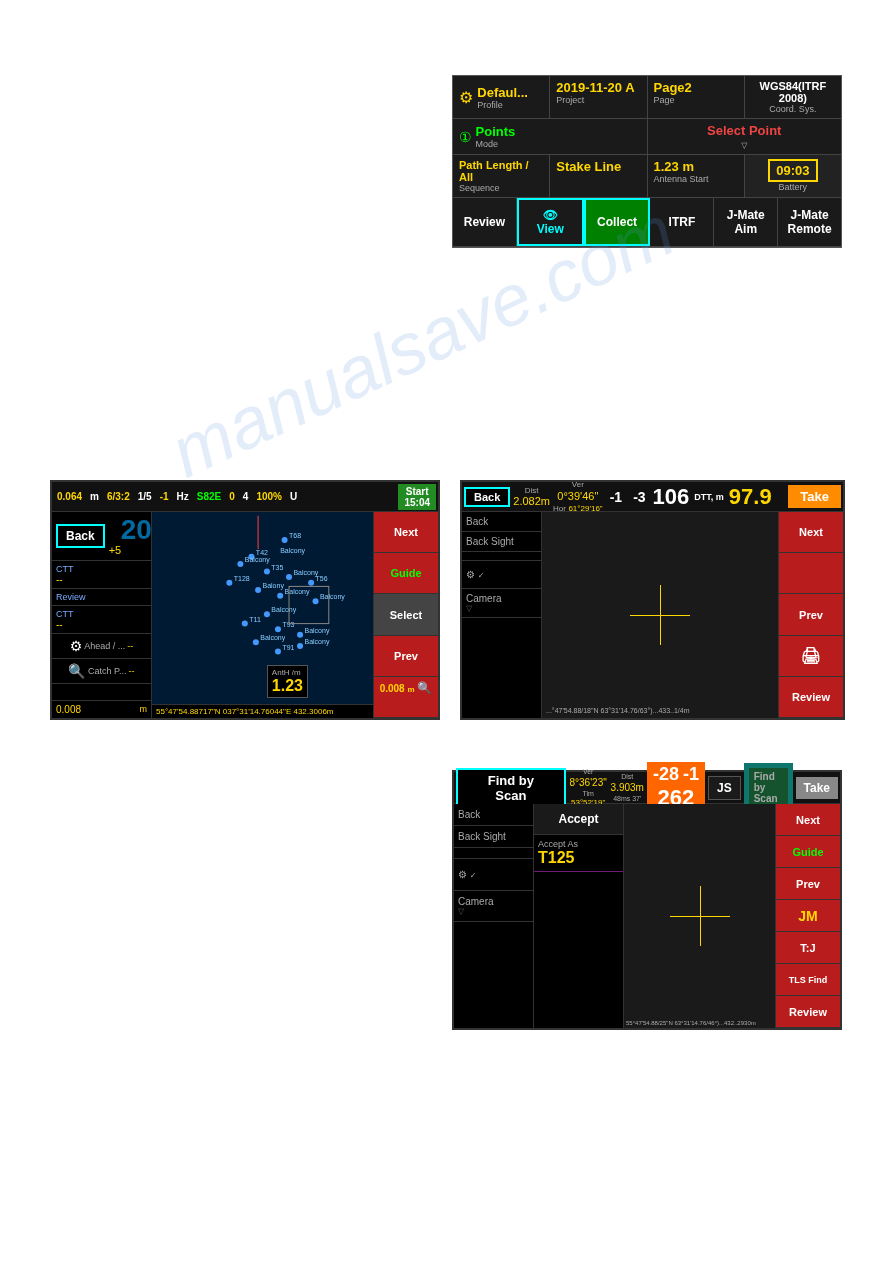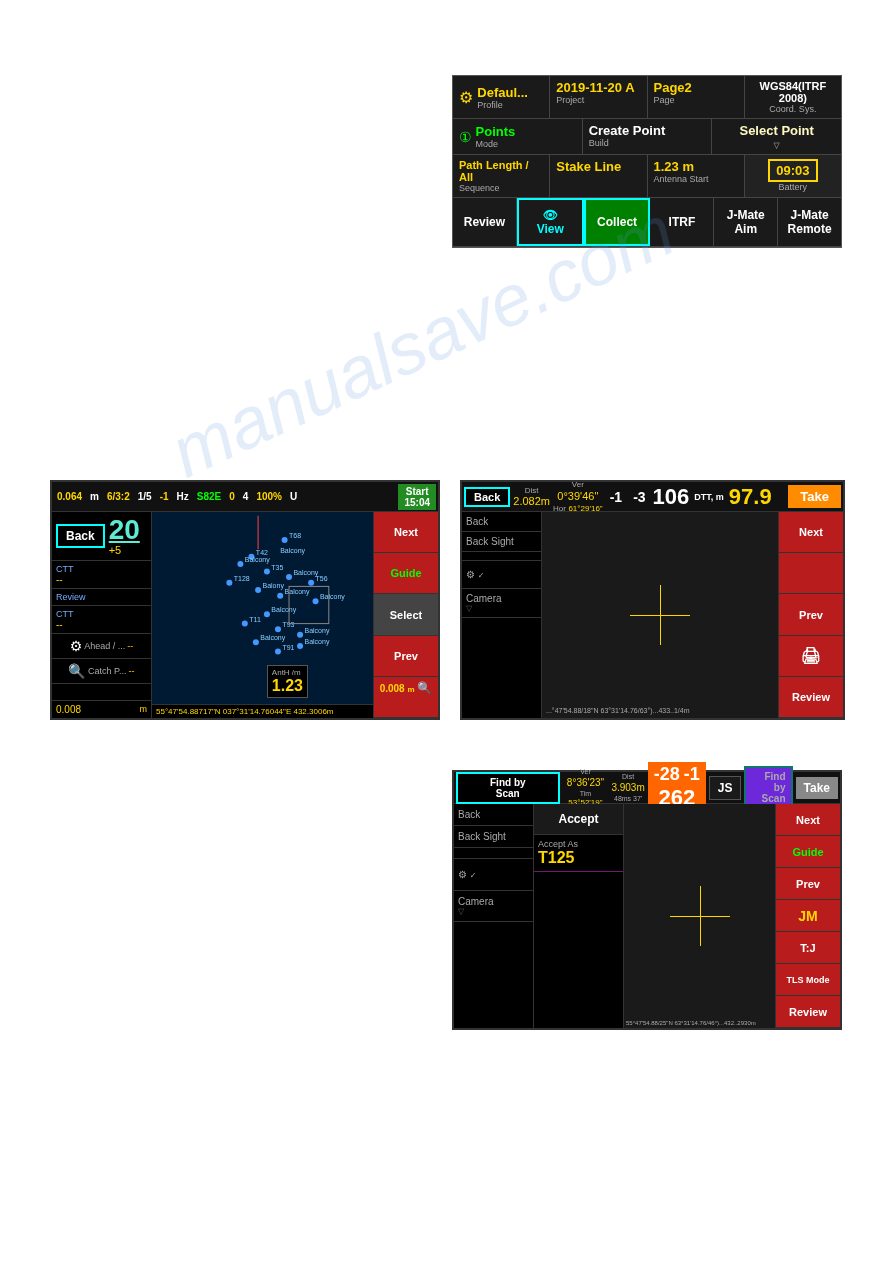--- a/index.html
+++ b/index.html
@@ -147,26 +147,25 @@
     .back-btn-lp {
       background: #000;
       color: #fff;
       border: 2px solid #00FFFF;
       font-size: 12px;
       font-weight: bold;
       padding: 3px 8px;
       cursor: pointer;
     }
     .big-num {
-      color: #5eead4;
+      color: #0369a1;
       font-size: 28px;
       font-weight: bold;
-      margin-left: 4px;
+      margin-left: 16px;
       line-height: 1;
-      text-decoration: underline;
     }
 
     .lp-side-item {
       border-bottom: 1px solid #333;
       padding: 3px 4px;
       font-size: 9px;
       color: #aaa;
     }
     .lp-side-item .label { color: #7af; font-size: 9px; }
     .lp-side-item .val { color: #FFD700; font-size: 10px; }
@@ -358,21 +357,21 @@
       background: #111;
       border-bottom: 1px solid #333;
       height: 32px;
       padding: 0 2px;
       gap: 3px;
     }
     .bp-back-btn {
       background: #000;
       color: #fff;
       border: 2px solid #00FFFF;
-      font-size: 10px;
+      font-size: 13px;
       font-weight: bold;
       padding: 3px 20px;
       cursor: pointer;
     }
     .bp-stat {
       font-size: 8px;
       color: #fff;
       text-align: center;
       line-height: 1.2;
     }
@@ -390,28 +389,28 @@
     .bp-js-btn {
       background: #1a1a1a;
       color: #fff;
       border: 1px solid #555;
       font-size: 12px;
       font-weight: bold;
       padding: 4px 8px;
       cursor: pointer;
     }
     .bp-scan-btn {
-      background: #6d28d9;
+      background: #14532d;
       color: #aaa;
-      border: 2px solid #0f766e;
+      border: 5px solid #0f766e;
       font-size: 10px;
       font-weight: bold;
       padding: 3px 5px;
       cursor: pointer;
-      text-align: right;
+      text-align: left;
     }
     .bp-take-btn {
       background: #888;
       color: #fff;
       border: none;
       font-size: 12px;
       font-weight: bold;
       padding: 4px 8px;
       cursor: pointer;
       margin-left: auto;
@@ -523,25 +522,21 @@
 
   <div class="tp-row">
     <div class="tp-cell icon-cell">
       <span class="icon-sym" style="font-size:14px; color:#00FF00;">①</span>
       <div>
         <div class="main-val" style="color:#00FF00;">Points</div>
         <span class="sub-label">Mode</span>
       </div>
     </div>
     <div class="tp-cell" style="cursor:pointer;">
-      <div class="main-val" style="color:#fff;">Create Point</div>
-      <span class="sub-label">Build</span>
-    </div>
-    <div class="tp-cell" style="cursor:pointer;">
-      <div class="main-val" style="color:#fef9c3;">Select Point</div>
+      <div class="main-val" style="color:#ef4444;">Select Point</div>
       <span style="font-size:8px; color:#aaa;">▽</span>
     </div>
   </div>
 
   <div class="tp-row">
     <div class="tp-cell">
       <div class="main-val" style="color:#FFD700; font-size:11px;">Path Length / All</div>
       <span class="sub-label">Sequence</span>
     </div>
     <div class="tp-cell">
@@ -824,17 +819,17 @@
       <div class="crosshair"></div>
       <div style="position:absolute; bottom:2px; left:2px; right:2px; color:#aaa; font-size:6px;">55°47'54.88/25"N 63°31'14.76/46°)...432..2930m</div>
     </div>
 
     <div class="bp-right-col">
       <button class="rp-btn">Next</button>
       <button class="rp-btn green-btn">Guide</button>
       <button class="rp-btn">Prev</button>
       <button class="rp-btn" style="color:#FFD700; font-size:14px; font-weight:bold;">JM</button>
       <button class="rp-btn">T:J</button>
-      <button class="rp-btn" style="font-size:9px;">TLS Mode</button>
+      <button class="rp-btn" style="font-size:9px;">TLS Find</button>
       <button class="rp-btn">Review</button>
     </div>
   </div>
 </div>
 
 </body></html>

